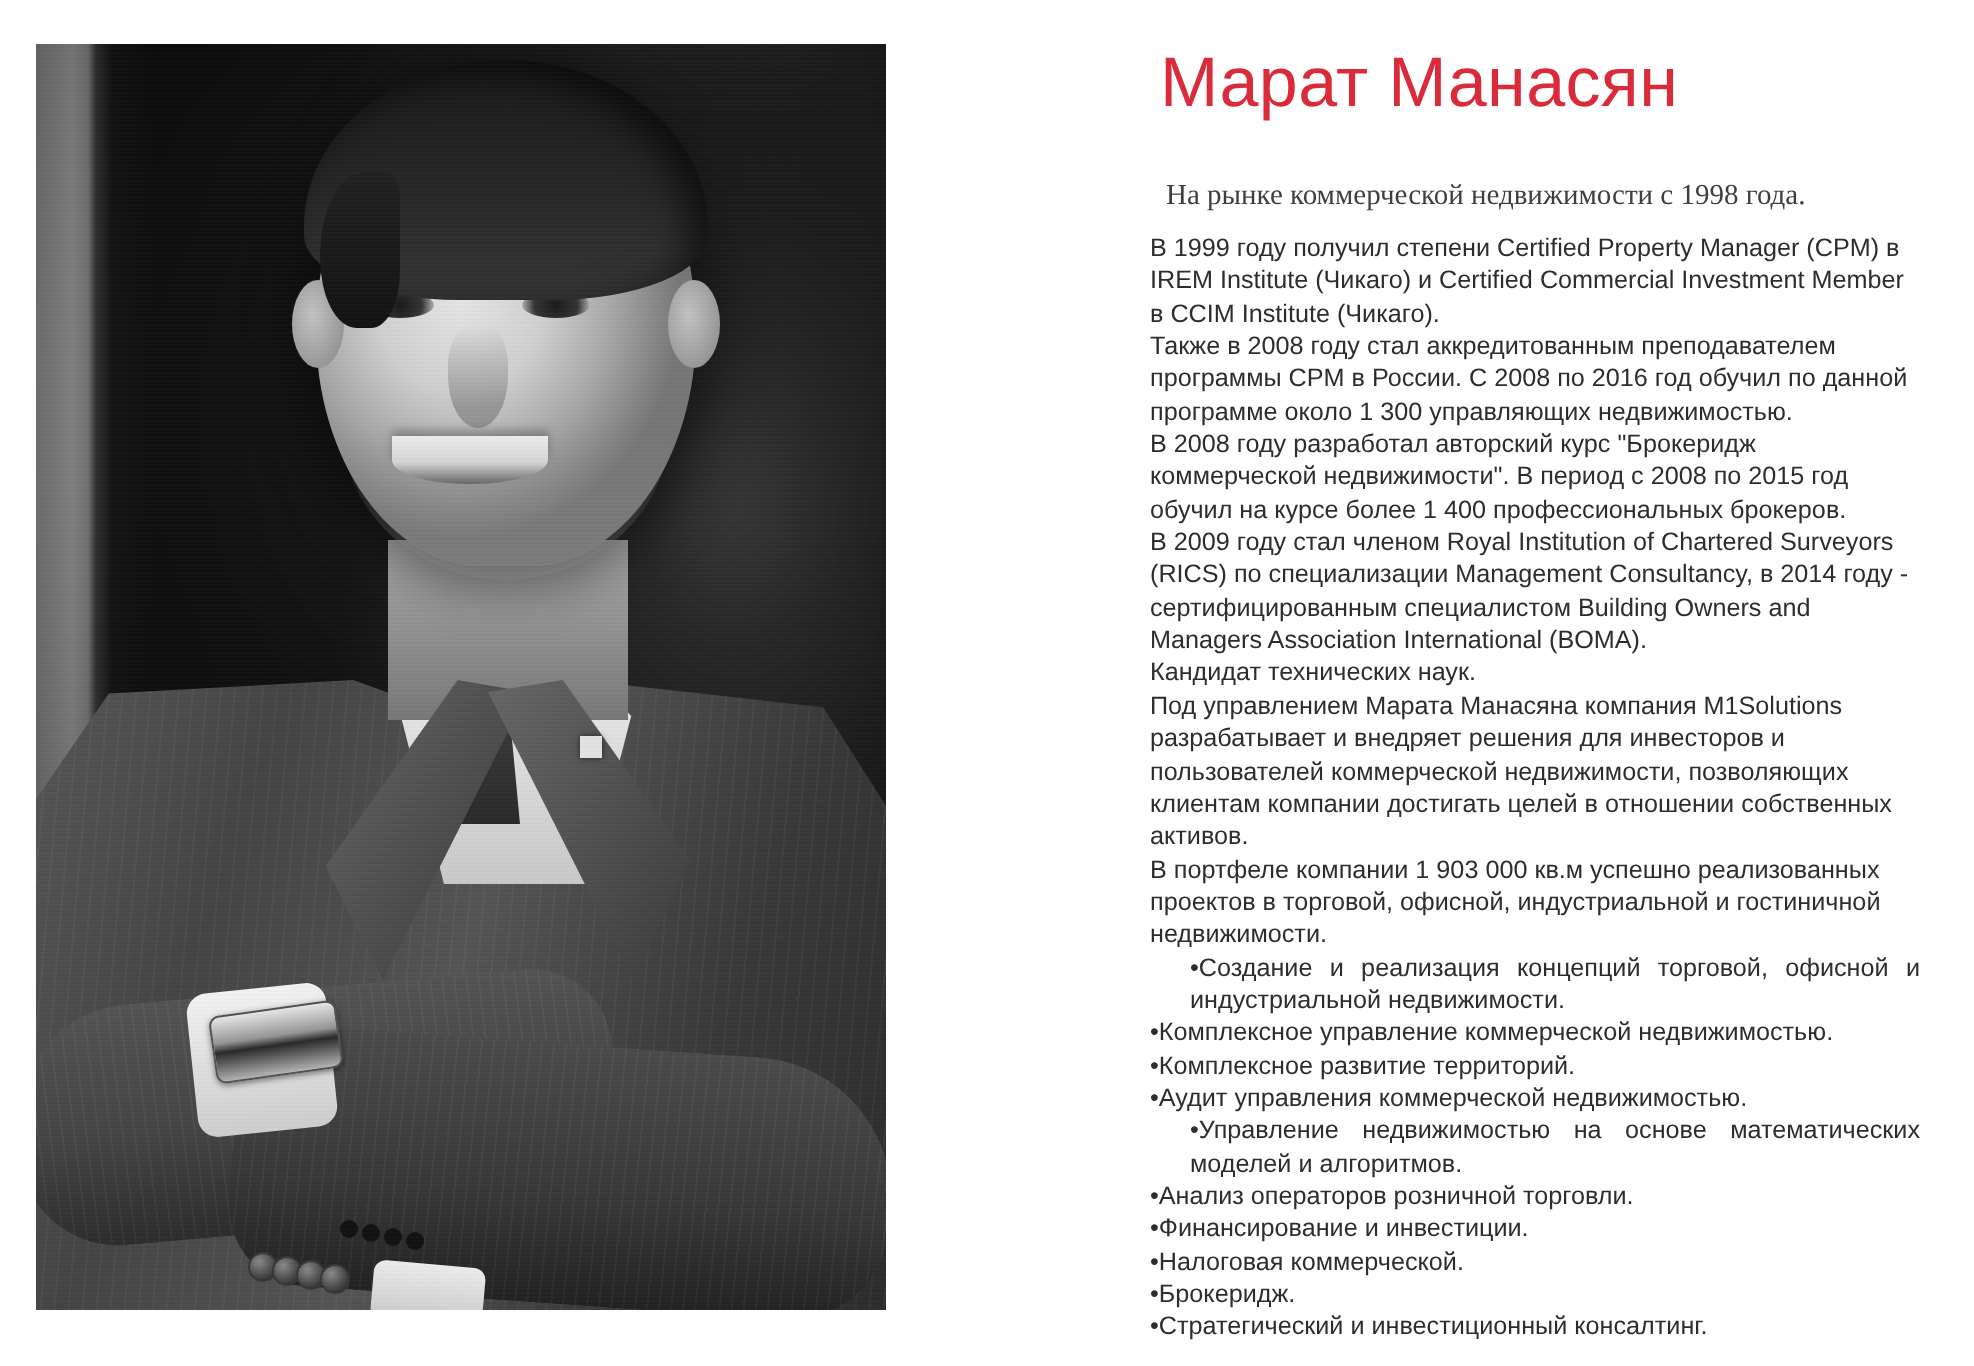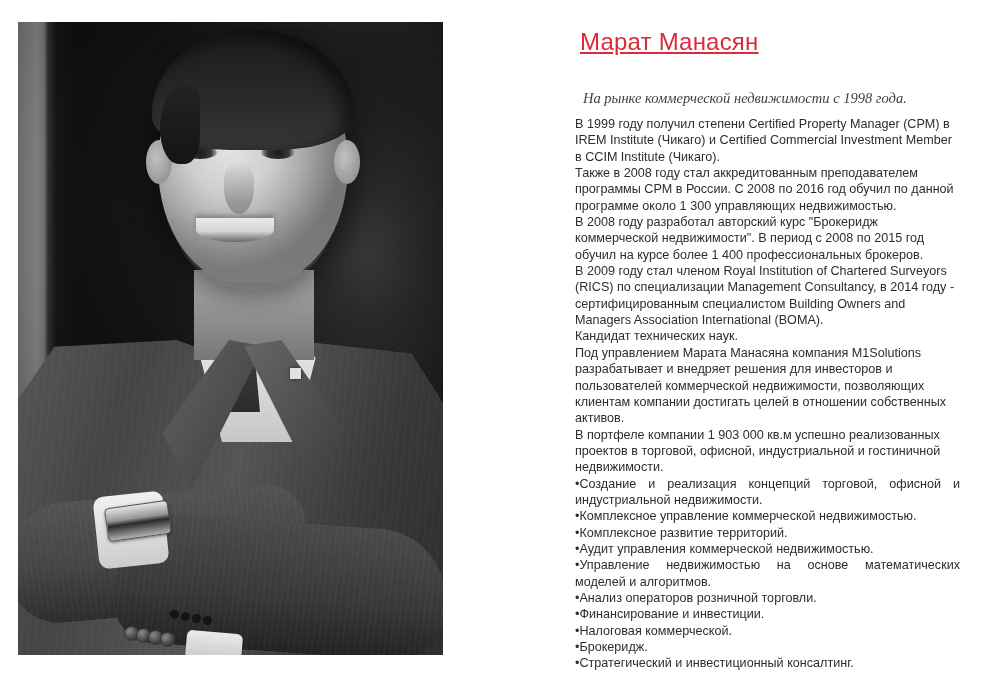--- a/index.html
+++ b/index.html
@@ -275,58 +275,57 @@
     width: 390px;
     height: 683px;
   }
 
   .title {
     position: absolute;
     left: 5px;
     top: 21px;
     margin: 0;
     font-family: "Liberation Sans", sans-serif;
-    font-size: 24px;
+    font-size: 35px;
     font-weight: 400;
     line-height: 42px;
     letter-spacing: .2px;
     color: #da2b3b;
     white-space: nowrap;
-    text-decoration: underline;
   }
 
   .lede {
     position: absolute;
     left: 8px;
     top: 89px;
     margin: 0;
     font-family: "Liberation Serif", serif;
     font-size: 14.5px;
     line-height: 18px;
     color: #3f3f3f;
     white-space: nowrap;
-    font-style: italic;
   }
 
   .body {
     position: absolute;
     left: 0;
     top: 116px;
     width: 385px;
     font-family: "Liberation Sans", sans-serif;
     font-size: 12.6px;
     line-height: 16.35px;
     color: #2d2d2d;
   }
   .body p {
     margin: 0;
   }
   .body p.just {
     text-align: justify;
     text-justify: inter-word;
+    margin-left: 20px;
   }
   .body p.bullet {
     text-indent: 0;
   }
 </style>
 </head>
 <body>
 
 <div class="page">
 

